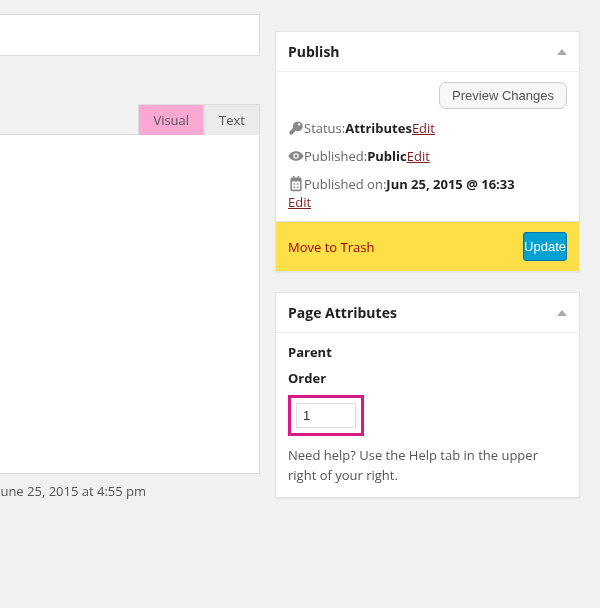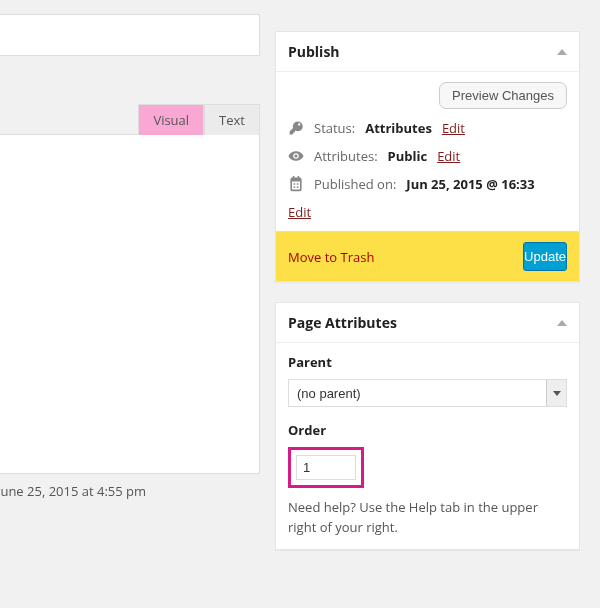--- a/index.html
+++ b/index.html
@@ -107,21 +107,21 @@
     border: 1px solid #0073aa;
     color: #fff;
     padding: 6px 0;
     font-size: 13px;
     border-radius: 3px;
     cursor: pointer;
   }
   .misc-line {
     display: flex;
     align-items: center;
-    gap: 10px;
+    gap: 0;
     margin: 10px 0;
     flex-wrap: wrap;
     font-size: 13px;
     color: #666;
   }
   .misc-line .label { color: #666; }
   .misc-line .value { color: #222; font-weight: 700; }
   .edit-link {
     color: #7f1d1d;
     text-decoration: underline;
@@ -235,21 +235,21 @@
         <span class="value">Attributes</span>
         <a class="edit-link">Edit</a>
       </div>
 
       <div class="misc-line">
         <span class="icon">
           <svg viewBox="0 0 20 20">
               <path d="M10 4C5 4 1.7 7.4 0.5 10 1.7 12.6 5 16 10 16s8.3-3.4 9.5-6C18.3 7.4 15 4 10 4zm0 9.5A3.5 3.5 0 1 1 10 6.5a3.5 3.5 0 0 1 0 7zm0-5.5a2 2 0 1 0 0 4 2 2 0 0 0 0-4z"></path>
             </svg>
         </span>
-        <span class="label">Attributes:</span>
+        <span class="label">Published:</span>
         <span class="value">Public</span>
         <a class="edit-link">Edit</a>
       </div>
 
       <div class="misc-line">
         <span class="icon">
           <svg viewBox="0 0 20 20">
               <path d="M15 2h-1V0h-2v2H8V0H6v2H5a2 2 0 0 0-2 2v13a2 2 0 0 0 2 2h10a2 2 0 0 0 2-2V4a2 2 0 0 0-2-2zm0 15H5V7h10v10zM7 9h2v2H7V9zm4 0h2v2h-2V9zM7 13h2v2H7v-2zm4 0h2v2h-2v-2z"></path>
             </svg>
         </span>
@@ -267,26 +267,20 @@
   </div>
 
   <div class="postbox">
     <div class="postbox-header">
       <h3>Page Attributes</h3>
       <span class="toggle-arrow"></span>
     </div>
     <div class="postbox-body">
 
       <div class="attr-label">Parent</div>
-      <div class="parent-select-wrap">
-        <select class="parent-select">
-          <option>(no parent)</option>
-        </select>
-        <span class="select-caret"></span>
-      </div>
 
       <div class="attr-label">Order</div>
       <div class="order-wrap">
         <input class="order-input" type="text" value="1" style="">
       </div>
 
       <div class="help-text">Need help? Use the Help tab in the upper right of your right.</div>
 
     </div>
   </div>

